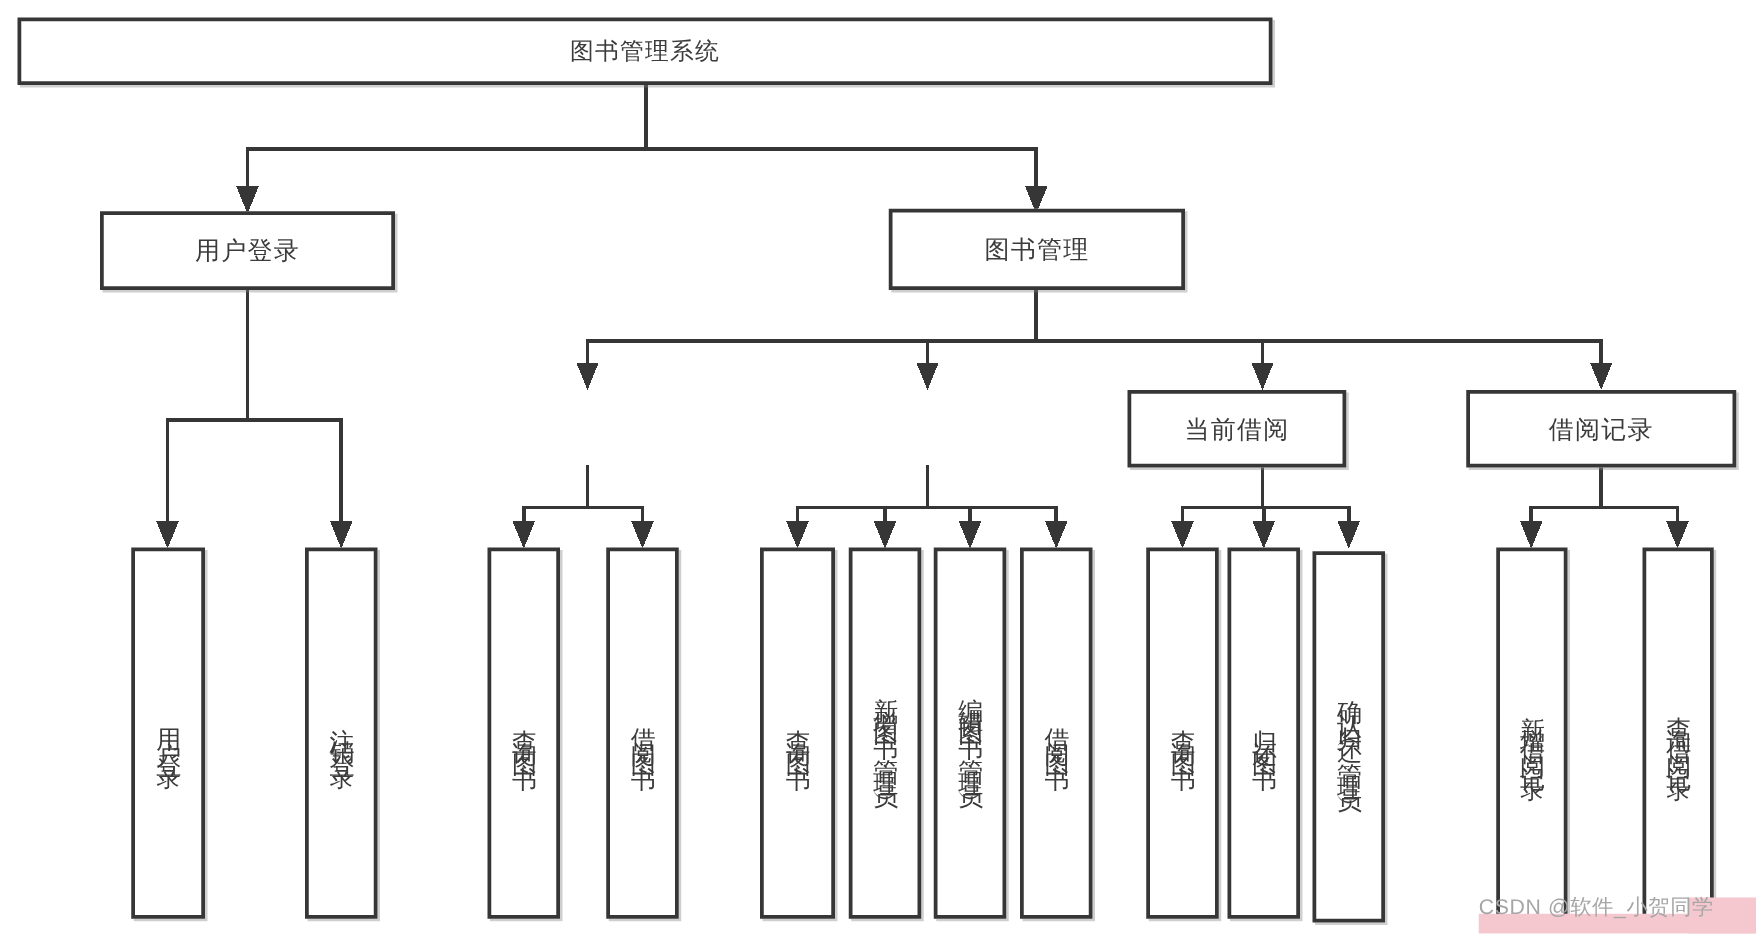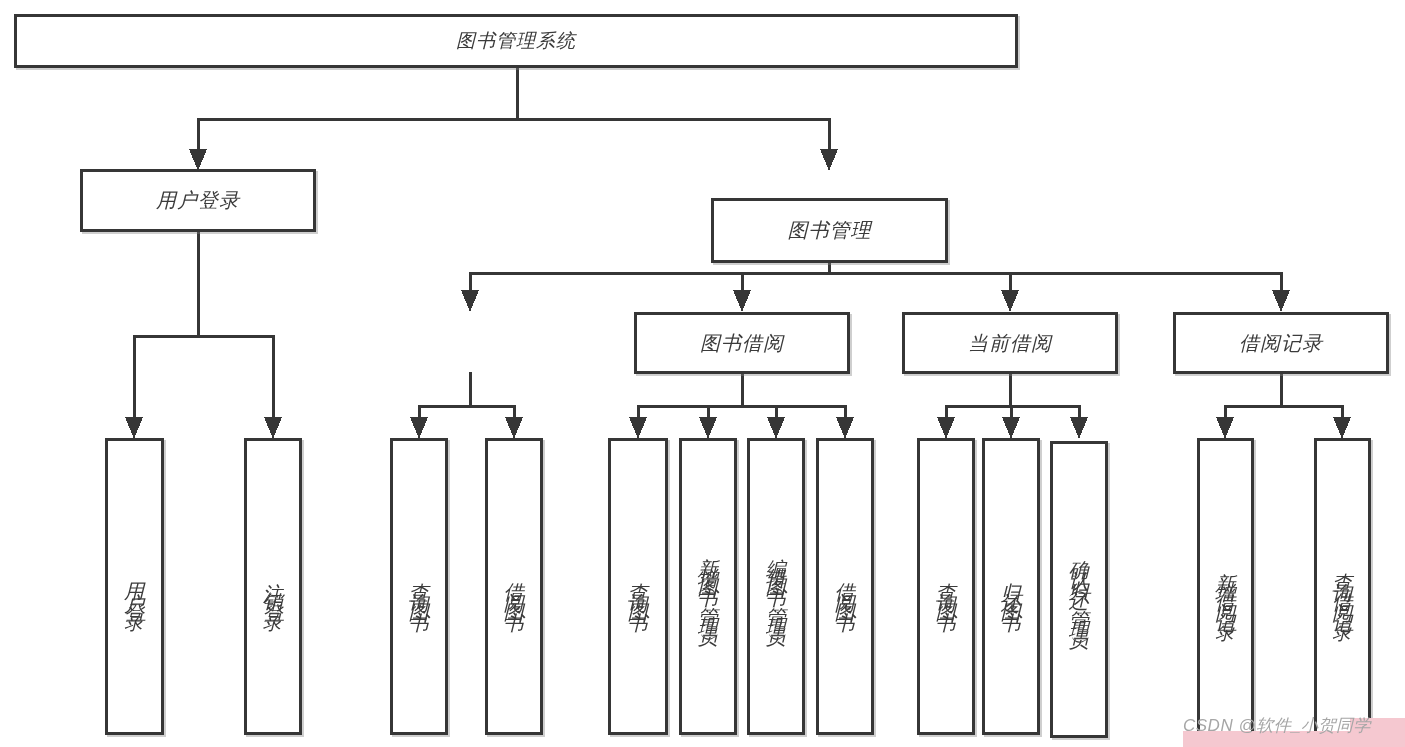--- a/index.html
+++ b/index.html
@@ -3,21 +3,20 @@
 <meta charset="utf-8">
 <style>
   html,body{margin:0;padding:0;background:#fff;}
   .stage{
     position:relative;
     width:1405px;height:747px;
     background:var(--bg,#ffffff);
     font-family:"Liberation Sans", sans-serif;
     overflow:hidden;
     color:var(--text,#3b3b3b);
-    font-style:italic;
   }
   .wires{
     position:absolute;left:0;top:0;width:1405px;height:747px;
     color:var(--line,#363636);
   }
   .box{
     position:absolute;
     box-sizing:border-box;
     border:3px solid var(--line,#363636);
     background:#fff;
@@ -127,24 +126,23 @@
         <polygon points="1216,417 1234,417 1225,439" stroke="none"></polygon>
         <line x1="1342" y1="406" x2="1342" y2="420"></line>
         <polygon points="1333,417 1351,417 1342,439" stroke="none"></polygon>
       </g>
     </g>
   </svg>
 
   <div class="box hbox title" style="left:14px;top:14px;width:1004px;height:54px;">图书管理系统</div>
 
   <div class="box hbox" style="left:80px;top:169px;width:236px;height:63px;">用户登录</div>
-  <div class="box hbox" style="left:711px;top:167px;width:237px;height:65px;margin-top:31px;">图书管理</div>
+  <div class="box hbox" style="left:711px;top:167px;width:237px;height:65px;">图书管理</div>
 
-  <div class="box hbox" style="left:634px;top:312px;width:216px;height:62px;">图书借阅</div>
-  <div class="box hbox" style="left:902px;top:312px;width:216px;height:62px;text-align:center;">当前借阅</div>
+  <div class="box hbox" style="left:902px;top:312px;width:175px;height:62px;text-align:center;">当前借阅</div>
   <div class="box hbox" style="left:1173px;top:312px;width:216px;height:62px;">借阅记录</div>
 
   <div class="box vbox" style="left:105px;top:438px;width:59px;height:297px;">用户登录</div>
   <div class="box vbox" style="left:244px;top:438px;width:58px;height:297px;">注销登录</div>
 
   <div class="box vbox" style="left:390px;top:438px;width:58px;height:297px;">查询图书</div>
   <div class="box vbox" style="left:485px;top:438px;width:58px;height:297px;">借阅图书</div>
 
   <div class="box vbox" style="left:608px;top:438px;width:60px;height:297px;">查询图书</div>
   <div class="box vbox" style="left:679px;top:438px;width:58px;height:297px;">新增图书（管理员）</div>

